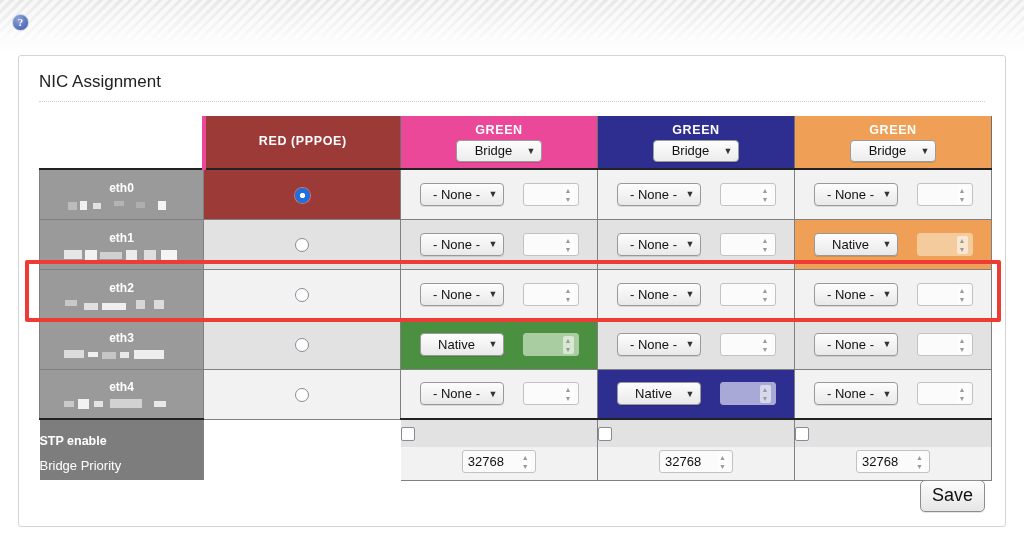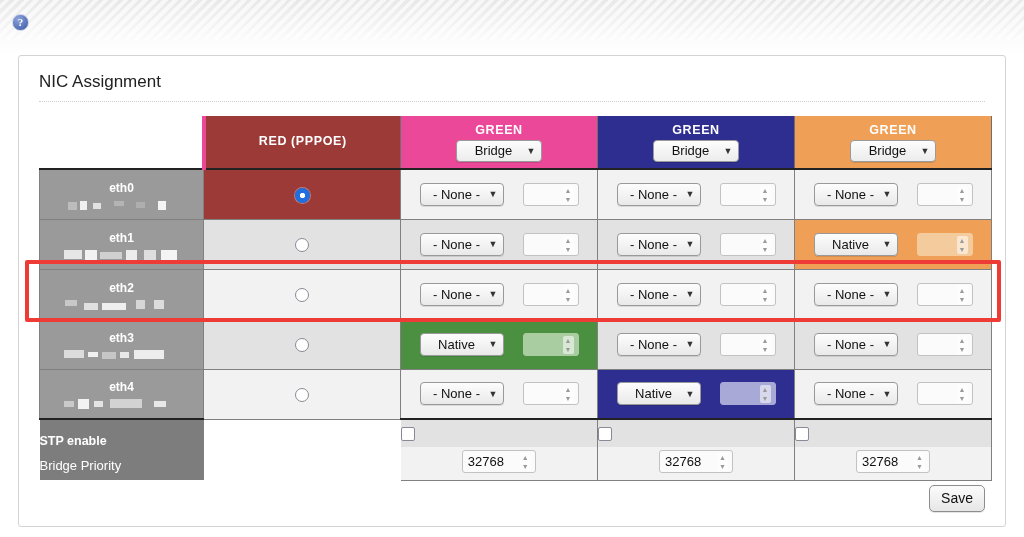--- a/index.html
+++ b/index.html
@@ -280,21 +280,21 @@
                  border-right:1px solid #808080; border-bottom:1px solid #808080; }
   tr.stprow td.nob, tr.bprow td.nob { border-right:1px solid #808080; }
   .cell-empty { background: #ffffff !important; border: none !important; }
 
   
   #save-row {
     position: absolute; right: 20px; bottom: 14px;
   }
   #save-btn {
     font-family: "Liberation Sans", sans-serif;
-    font-size: 14px; color: #111;
+    font-size: 18px; color: #111;
     background: linear-gradient(to bottom, #fcfcfc, #e6e6e6);
     border: 1px solid #8d8d8d;
     border-radius: 5px;
     padding: 4px 11px 5px 11px;
     box-shadow: 0 1px 0 rgba(0,0,0,0.10);
     cursor: pointer;
   }
 
   
   #annot-box {

